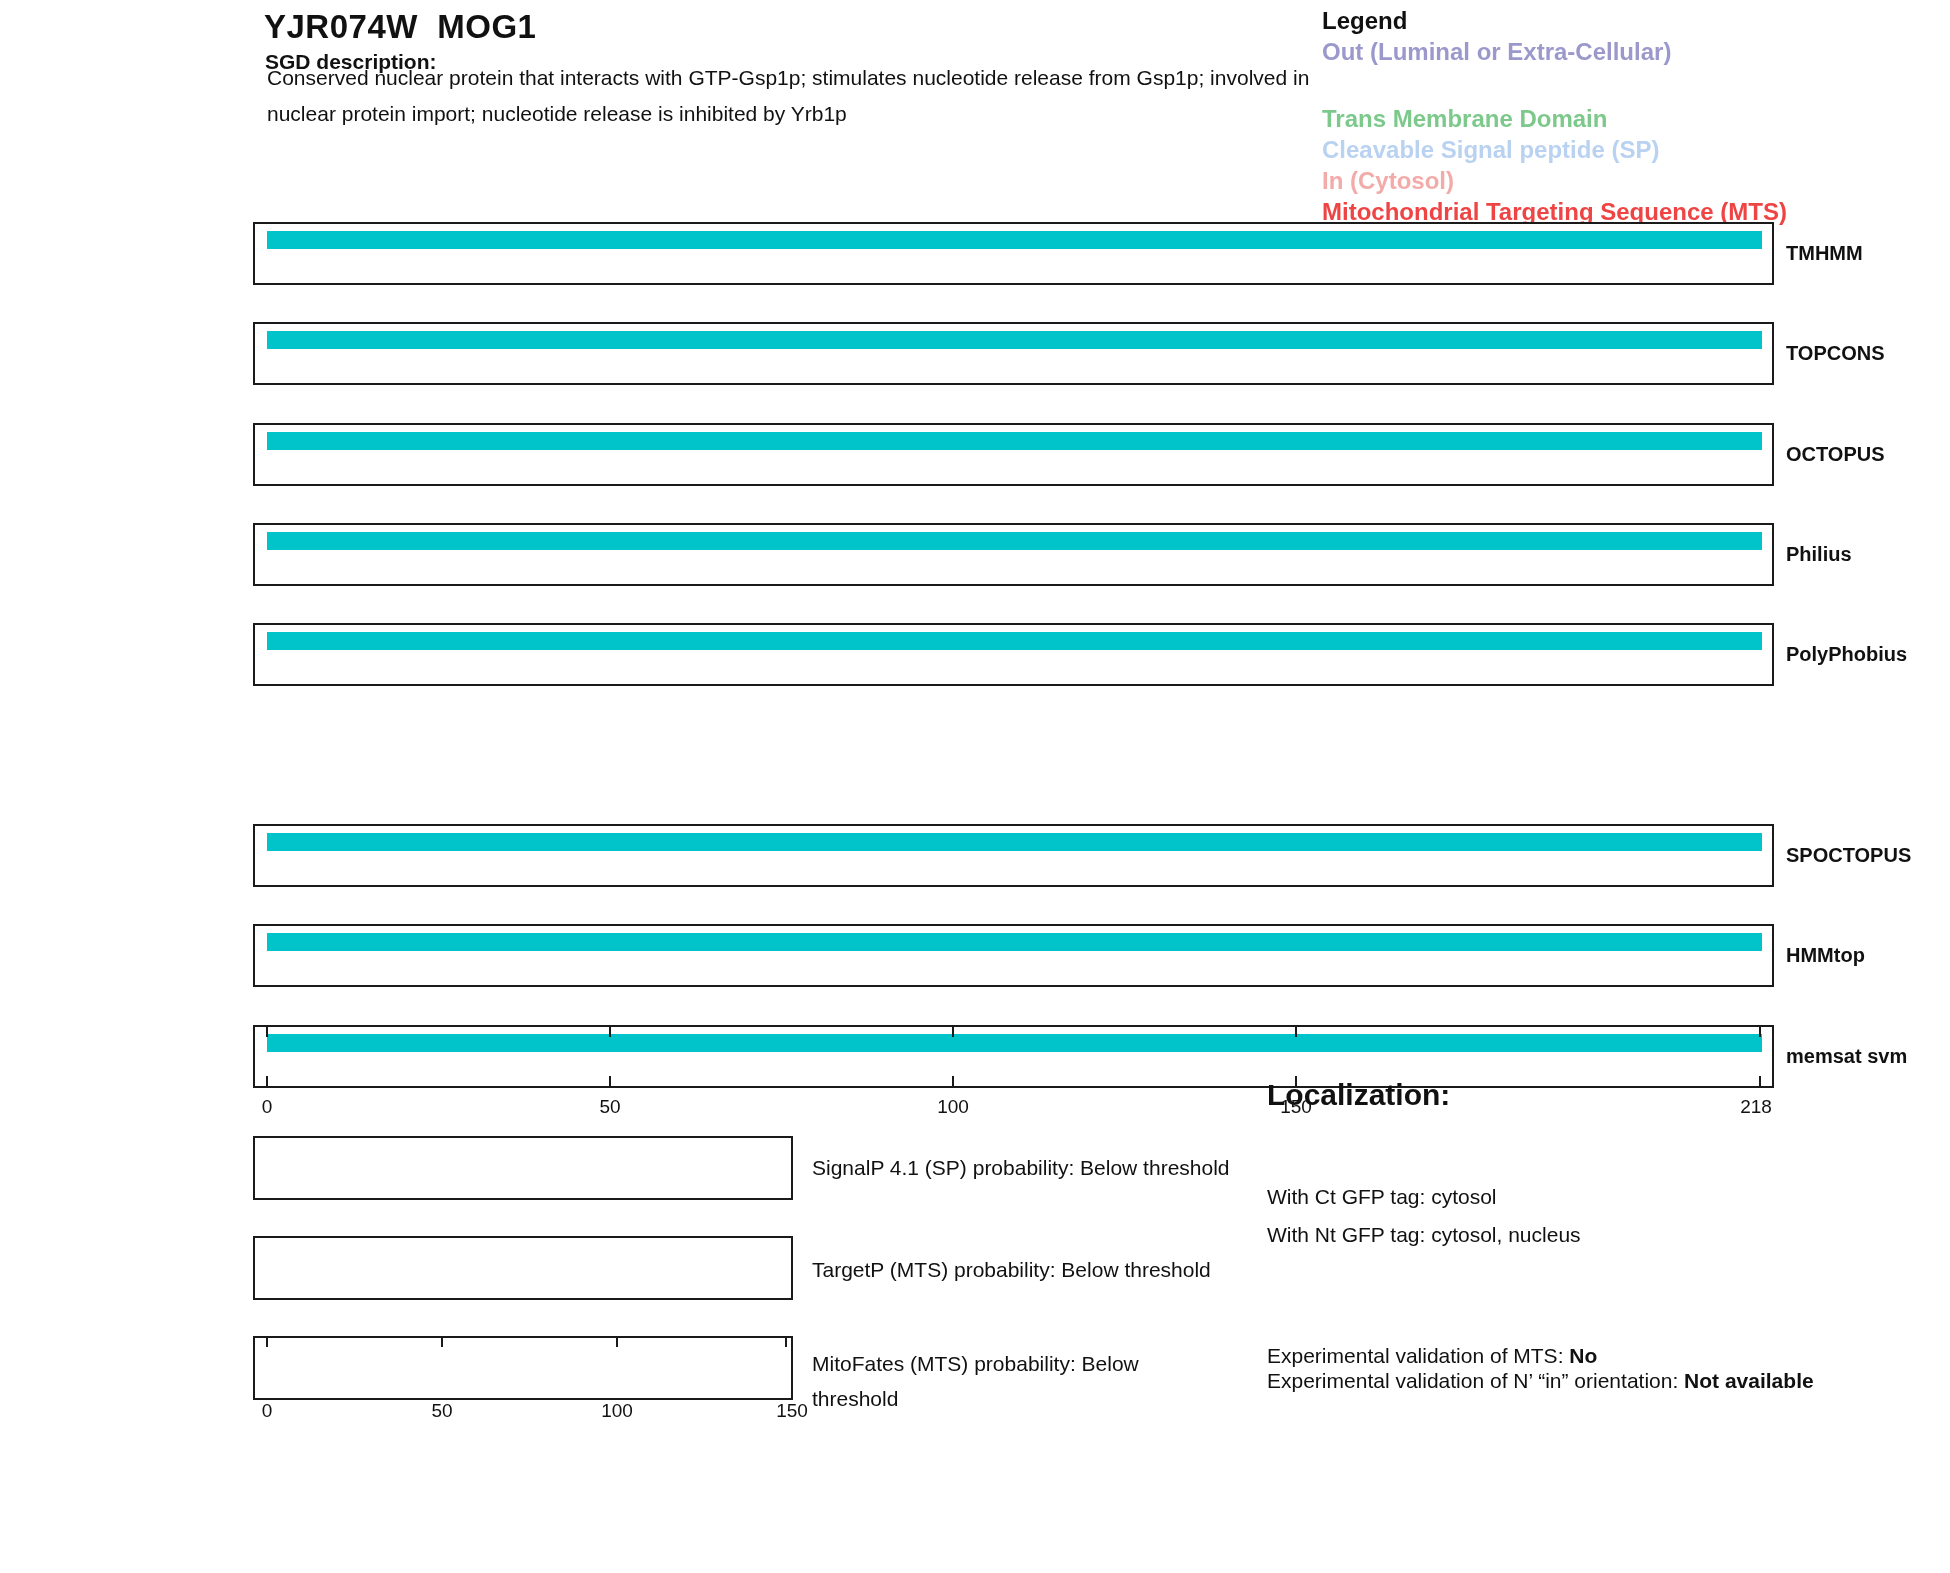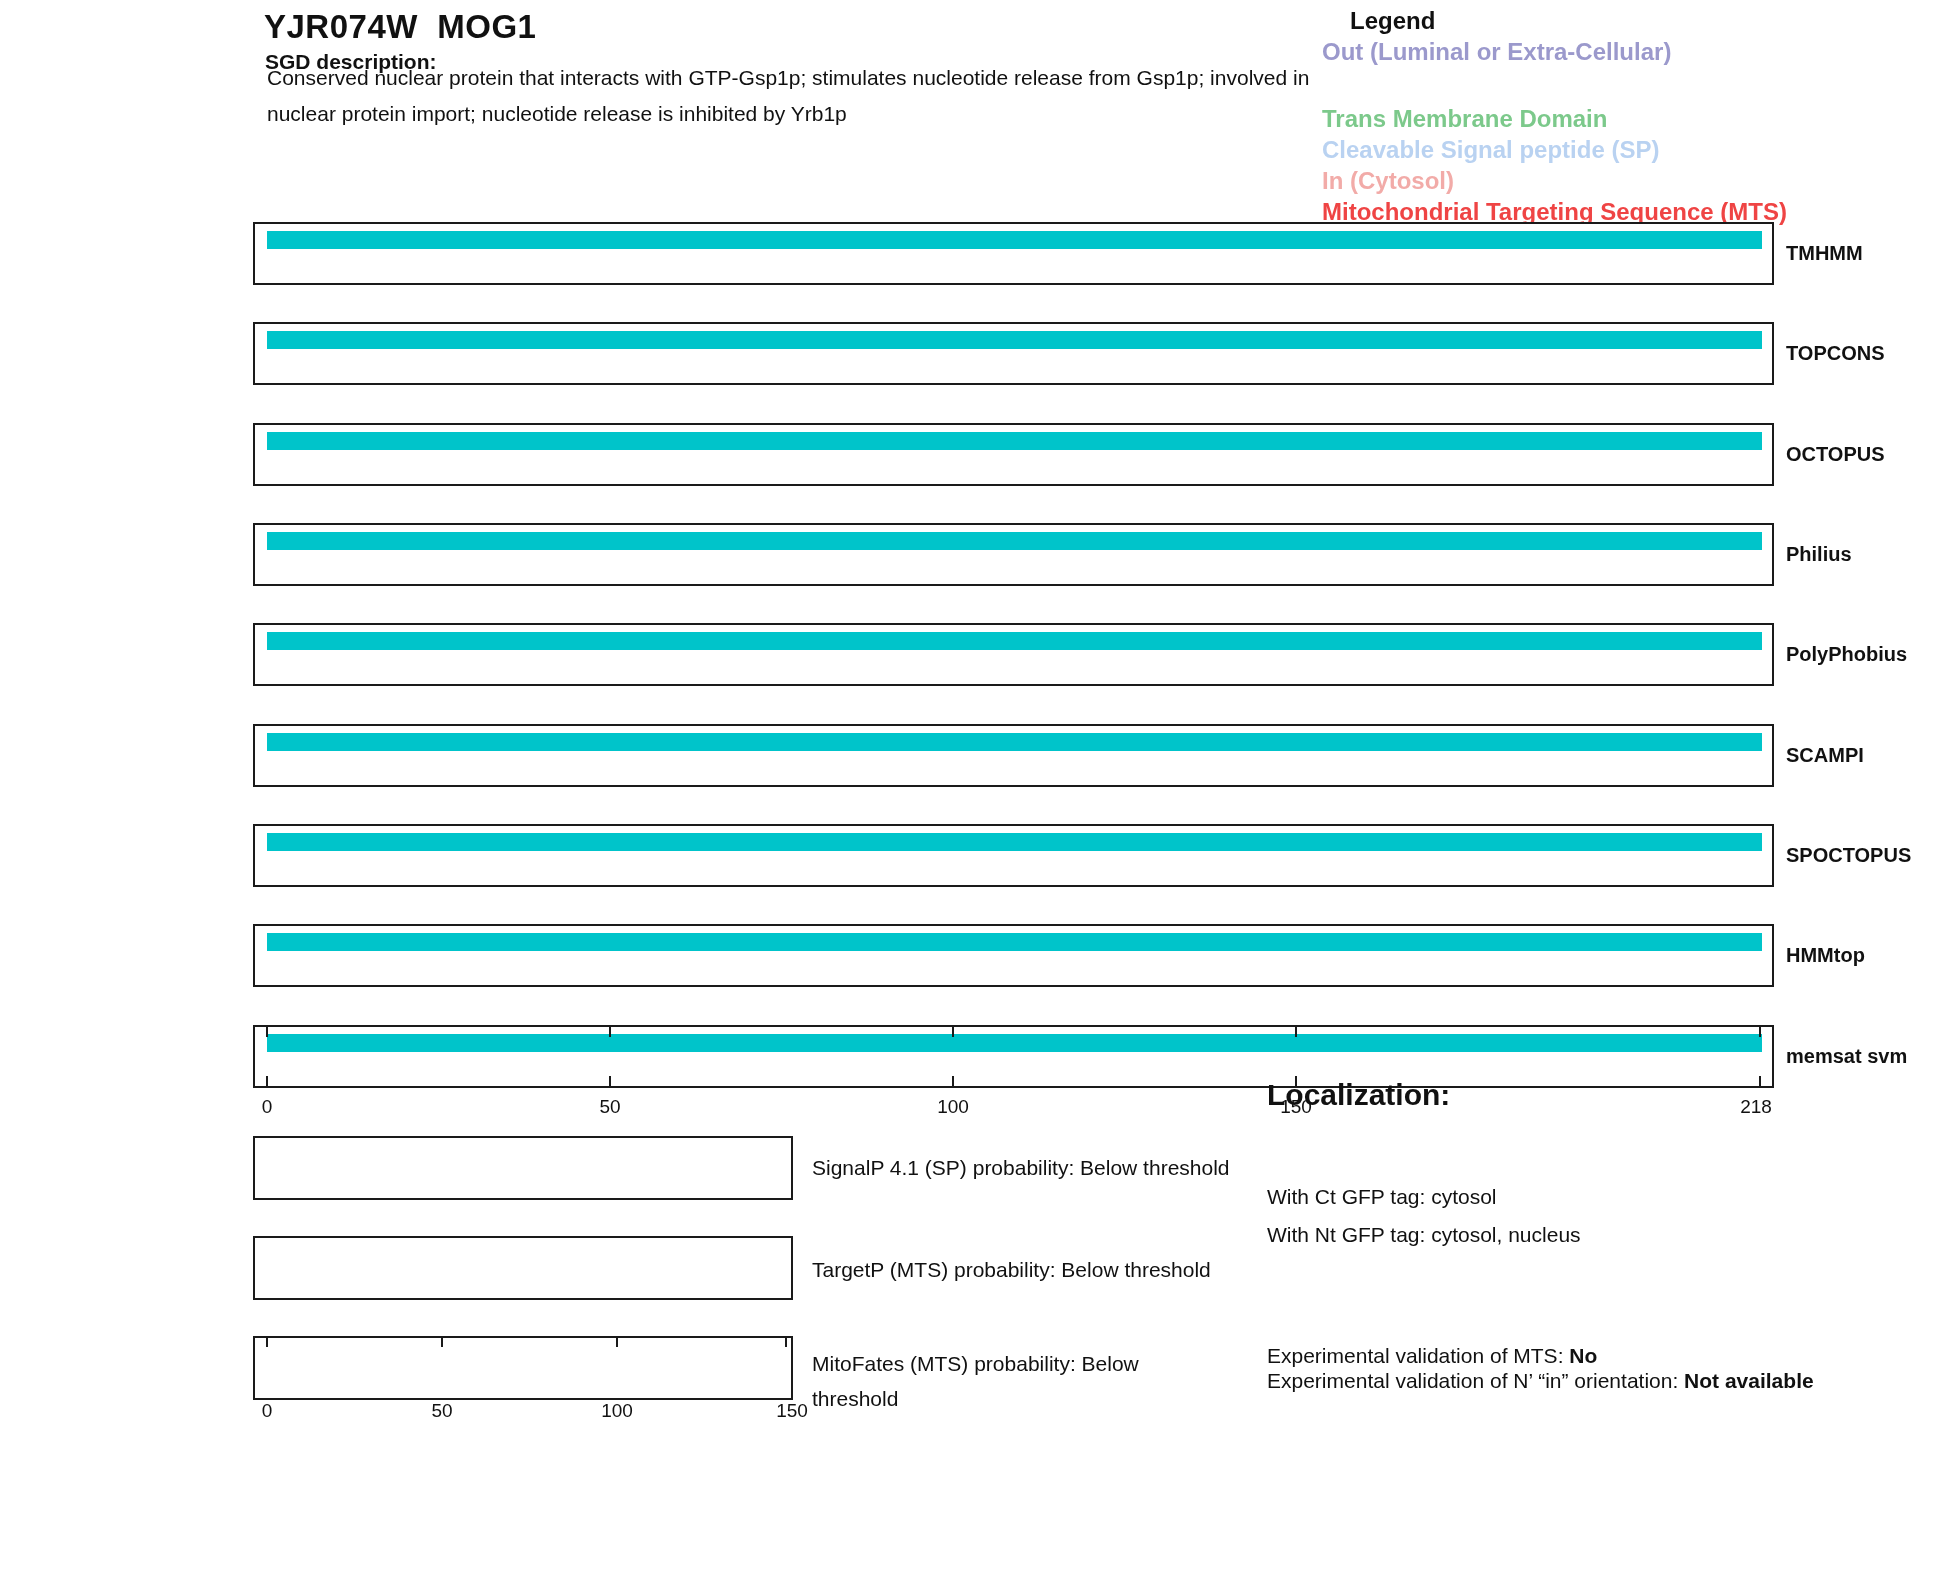--- a/index.html
+++ b/index.html
@@ -13,21 +13,21 @@
   }
   .abs{position:absolute;}
 
   
   .title{left:264px;top:8px;font-size:33px;font-weight:bold;white-space:pre;letter-spacing:0.5px;}
   .sgd-label{left:265px;top:50px;font-size:21px;font-weight:bold;}
   .desc{left:267px;top:60px;width:1080px;font-size:21px;line-height:36px;}
 
   
   .legend{left:1322px;top:5px;}
-  .legend-title{font-size:24px;font-weight:bold;line-height:31px;color:#111;margin-left:28px;}
+  .legend-title{font-size:24px;font-weight:bold;line-height:31px;color:#111;}
   .legend-item{font-size:24px;font-weight:bold;line-height:31px;white-space:nowrap;}
 
   
   .track{position:absolute;left:253px;width:1543px;height:63px;}
   .track .box{position:absolute;left:0;top:0;width:1521px;height:63px;border:2px solid #1a1a1a;box-sizing:border-box;background:#fff;}
   .track .bar{position:absolute;left:12px;top:7px;width:1495px;height:18px;background:#00C4CA;}
   .track .label{position:absolute;left:1533px;top:20px;font-size:20px;font-weight:bold;white-space:nowrap;color:#111;}
   .t1{top:222px}.t2{top:322px}.t3{top:423px}.t4{top:523px}.t5{top:623px}
   .t6{top:724px}.t7{top:824px}.t8{top:924px}.t9{top:1025px}
 
@@ -104,26 +104,20 @@
         <div class="bar" style="background: rgb(0, 196, 202);"></div>
       </div>
     <div class="label">Philius</div>
   </div>
   <div class="track t5">
     <div class="box">
         <div class="bar" style="background: rgb(0, 196, 202);"></div>
       </div>
     <div class="label">PolyPhobius</div>
   </div>
-  <div class="track t6">
-    <div class="box">
-        <div class="bar" style="background: rgb(0, 196, 202);"></div>
-      </div>
-    <div class="label">SCAMPI</div>
-  </div>
   <div class="track t7">
     <div class="box">
         <div class="bar" style="background: rgb(0, 196, 202);"></div>
       </div>
     <div class="label">SPOCTOPUS</div>
   </div>
   <div class="track t8">
     <div class="box">
         <div class="bar" style="background: rgb(0, 196, 202);"></div>
       </div>

